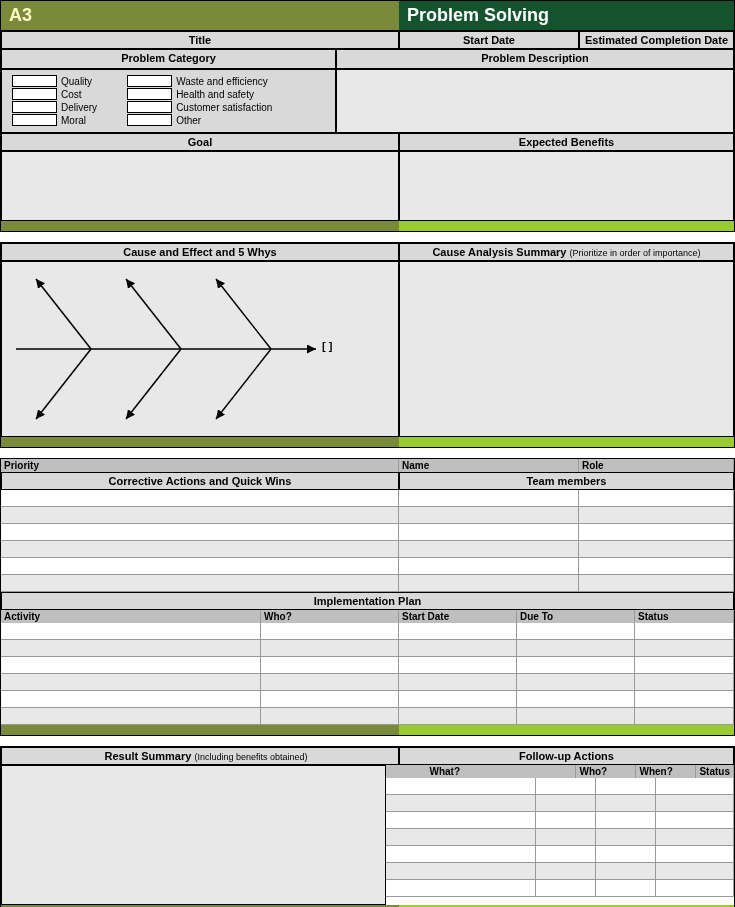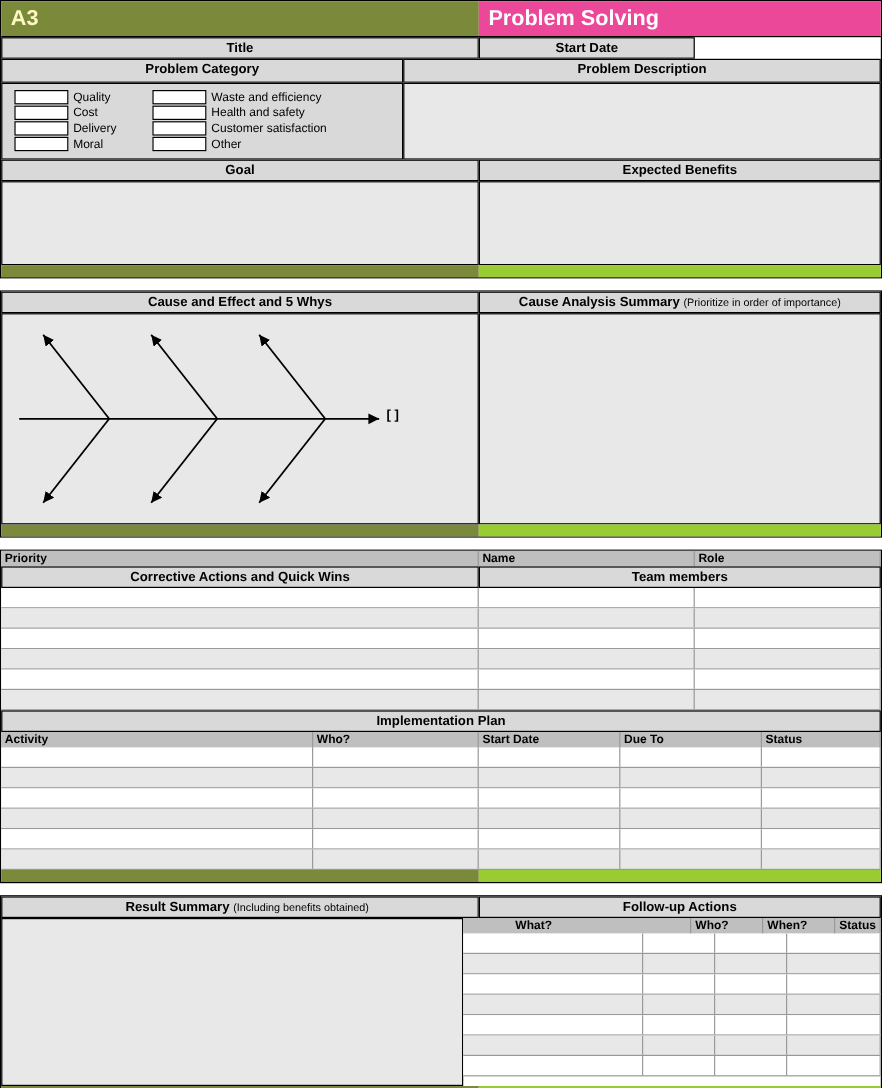--- a/index.html
+++ b/index.html
@@ -1,20 +1,20 @@
 <!DOCTYPE html>
 <html><head>
 <meta charset="utf-8">
 <style>
   * { box-sizing: border-box; margin: 0; padding: 0; }
   body { font-family: Verdana, Arial, sans-serif; font-size: 11px; background: #fff; width: 735px; }
   .outer { border: 1px solid #000; margin-bottom: 10px; }
   .title-bar { display: flex; border-bottom: 1px solid #000; }
   .title-left { background: #7a8a3a; color: #fef9c3; font-weight: bold; font-size: 18px; padding: 4px 8px; width: 398px; text-align: left; }
-  .title-right { background: #ec4899; color: #fff; font-weight: bold; font-size: 18px; padding: 4px 8px; flex: 1; }
+  .title-right { background: #14532d; color: #fff; font-weight: bold; font-size: 18px; padding: 4px 8px; flex: 1; }
   .row { display: flex; }
   .cell { border: 1px solid #000; background: #d9d9d9; padding: 2px 4px; }
   .cell-light { background: #e8e8e8; }
   .header-label { font-weight: bold; font-size: 11px; text-align: center; }
   .green-strip { display: flex; height: 10px; }
   .green-strip .left { background: #7a8a3a; width: 398px; }
   .green-strip .right { background: #99cc33; flex: 1; }
   .cat-grid { display: flex; gap: 30px; padding: 3px 6px; font-size: 10px; }
   .cat-col { display: flex; flex-direction: column; gap: 1px; }
   .cat-item { display: flex; align-items: center; gap: 4px; }
@@ -30,20 +30,21 @@
 <body>
 
 <div class="outer">
   <div class="title-bar">
     <div class="title-left">A3</div>
     <div class="title-right">Problem Solving</div>
   </div>
   <div class="row">
     <div class="cell header-label" style="width:398px;">Title</div>
     <div class="cell header-label" style="width:180px;">Start Date</div>
+    <div class="cell header-label" style="flex:1;">Estimated Completion Date</div>
   </div>
   <div class="row">
     <div style="flex:1; display:flex; flex-direction:column;">
       <div class="cell header-label" style="height:20px;">Problem Category</div>
       <div class="cell" style="flex:1;">
         <div class="cat-grid">
           <div class="cat-col">
             <div class="cat-item">
                 <div class="cat-box"></div>
                 <span>Quality</span>

